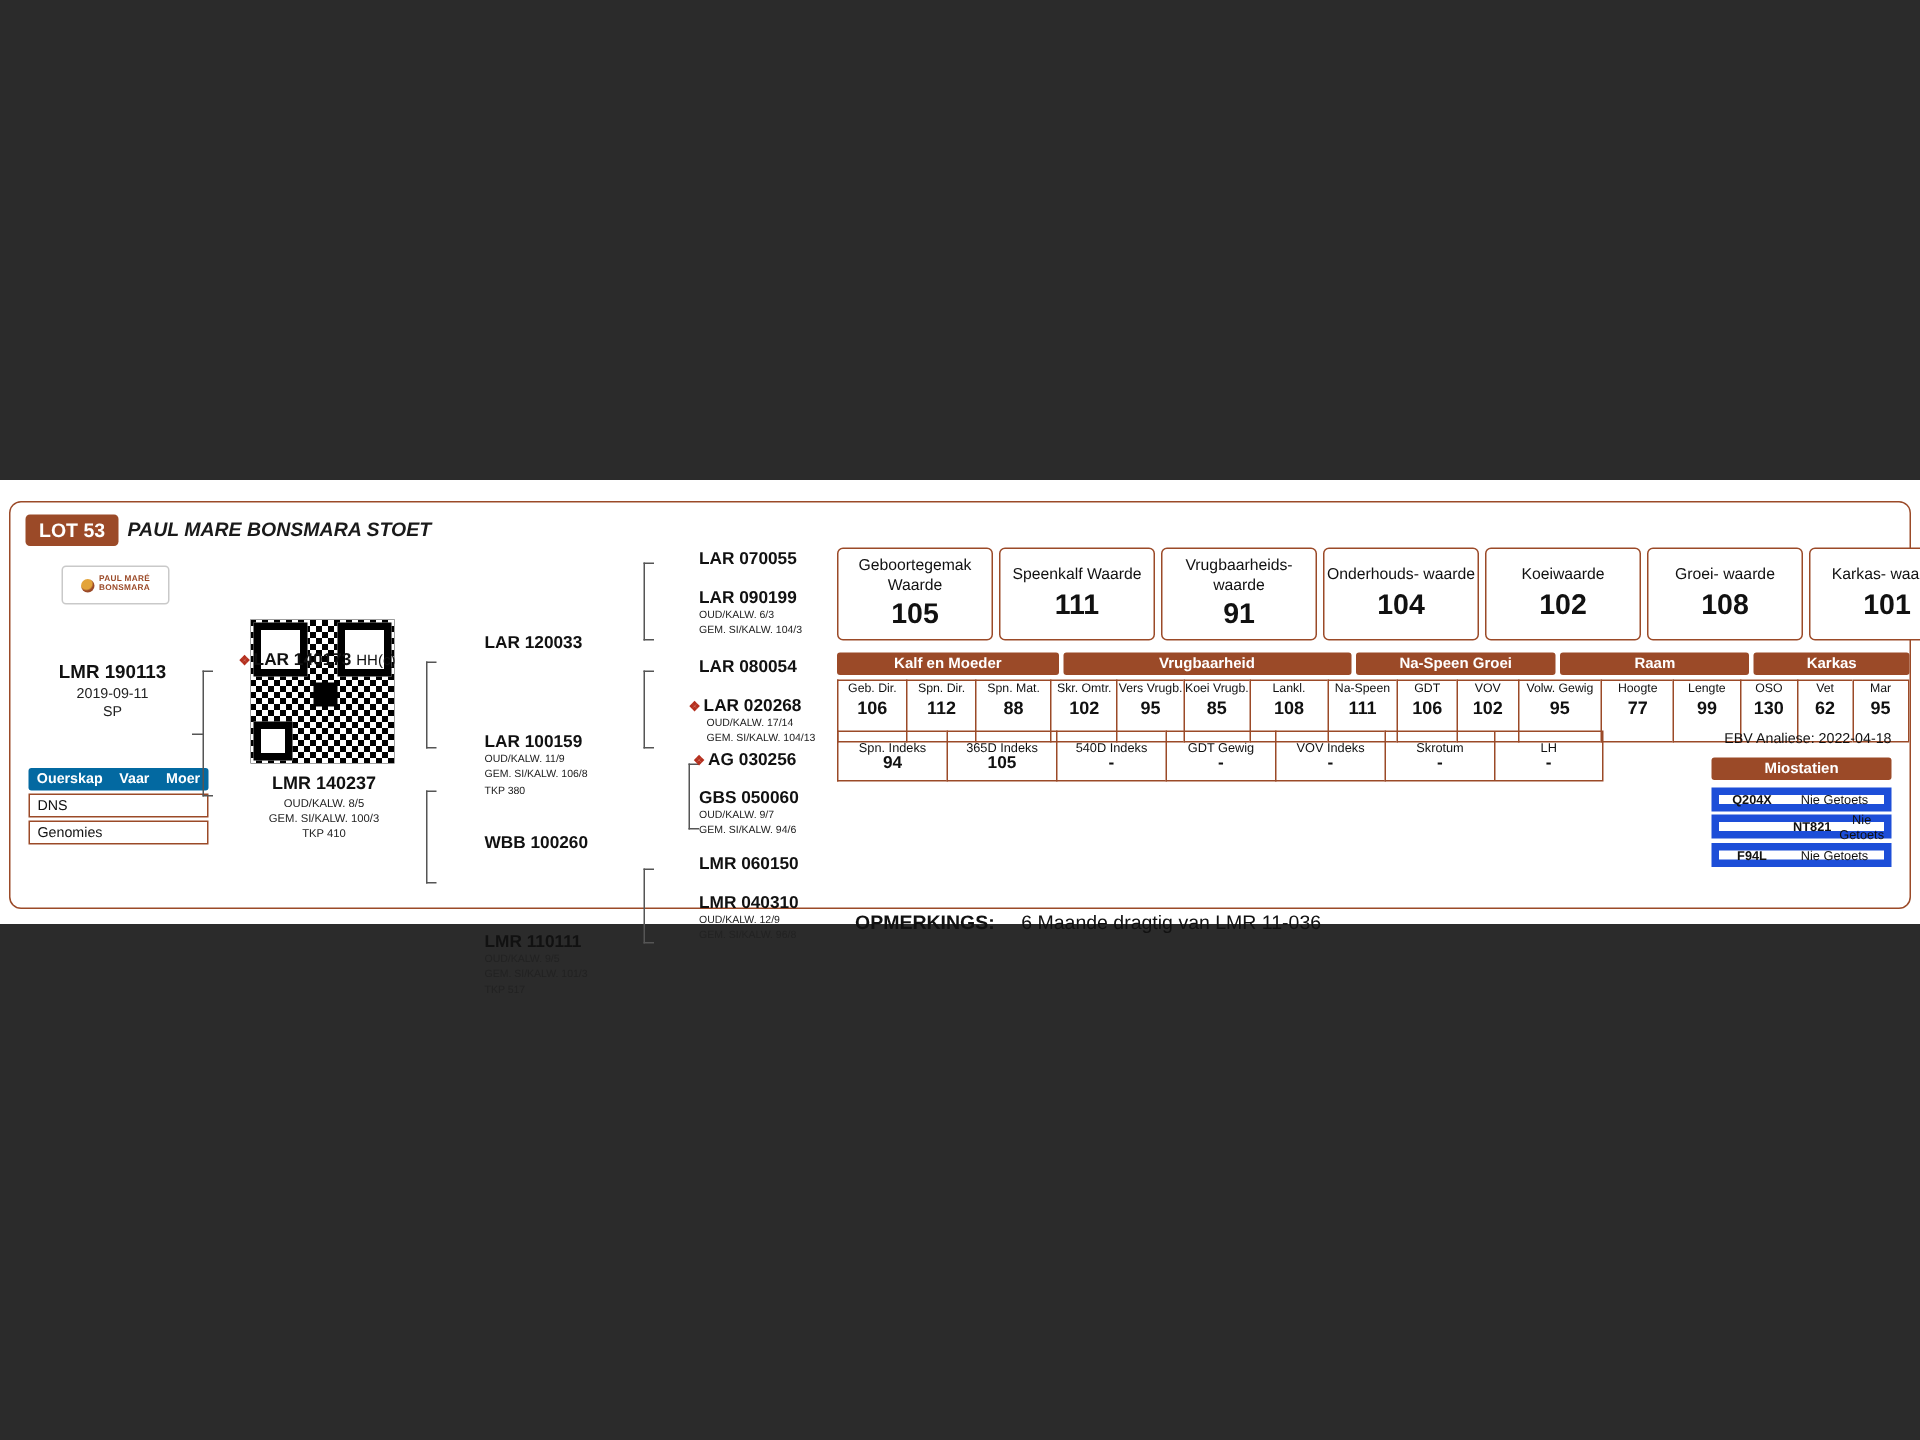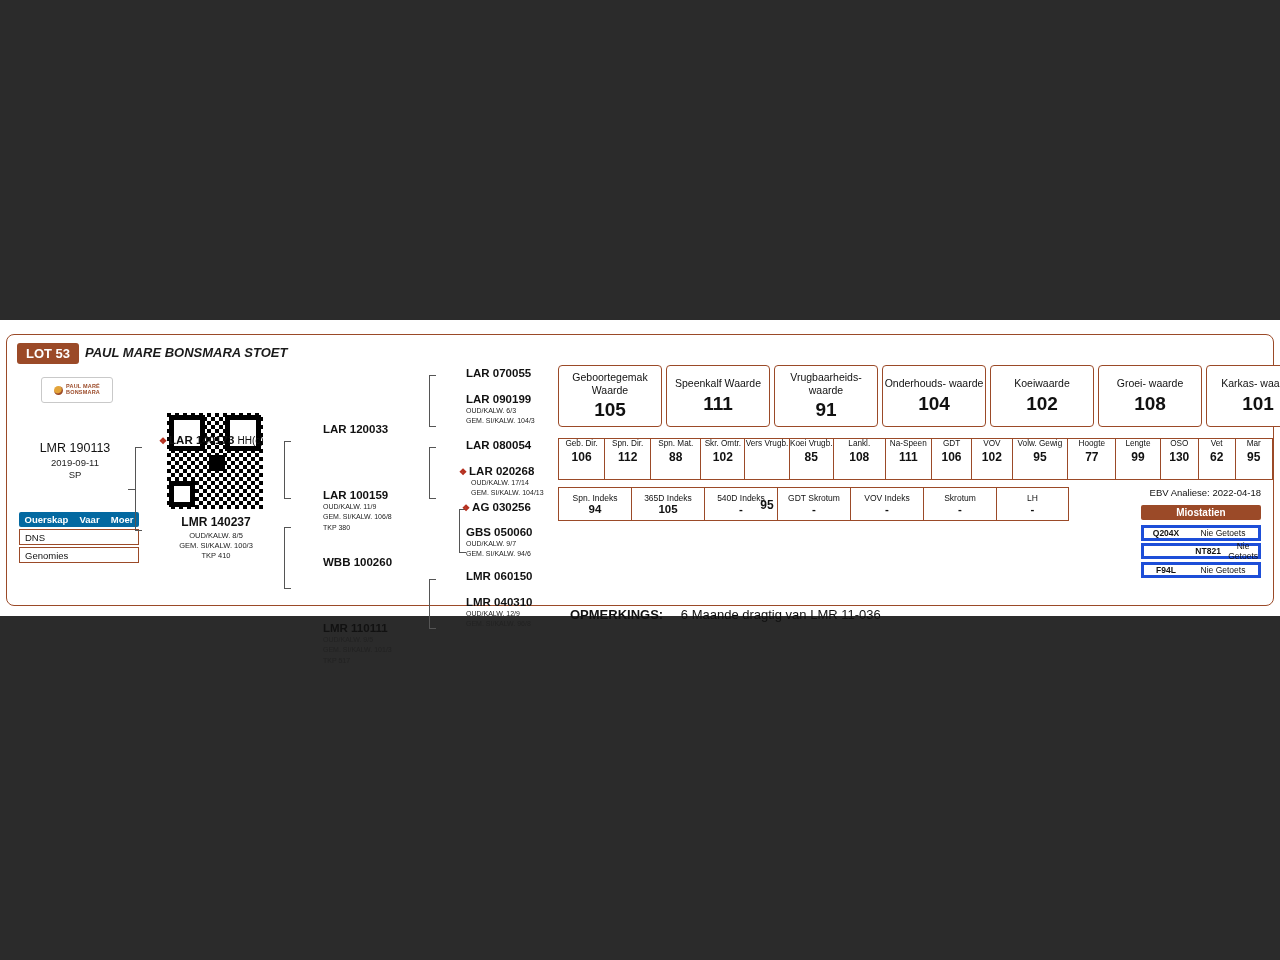--- a/index.html
+++ b/index.html
@@ -47,21 +47,21 @@
     width:72px; height:26px; border:1px solid #c9c9c9; border-radius:3px;
     display:flex; align-items:center; justify-content:center; gap:3px;
     background:#fff;
   }
   .logo-dot { width:9px; height:9px; border-radius:50%;
     background:radial-gradient(circle at 40% 35%, #e3a43a 0 45%, #9b4a28 60% 100%); }
   .logo-text { font-size:5.5px; font-weight:bold; color:#9b4a28; line-height:1.05; letter-spacing:.2px;}
 
   .animal-id {
     position:absolute; left:8px; top:106px; width:120px;
-    text-align:center; font-size:12.5px; font-weight:normal; color:#111;
+    text-align:center; font-size:12.5px; font-weight:bold; color:#111;
   }
   .animal-sub {
     position:absolute; left:8px; top:122px; width:120px;
     text-align:center; font-size:9.5px; color:#222; line-height:1.25;
   }
 
   .ped-head {
     position:absolute; left:12px; top:177px; width:120px; height:15px;
     background:#0369a1; color:#fff; font-size:9.5px; font-weight:bold;
     display:flex; align-items:center; justify-content:space-around;
@@ -167,21 +167,21 @@
   .ebv-date {
     position:absolute; right:12px; top:152px; font-size:9.5px; color:#111;
   }
   .mio-head {
     position:absolute; right:12px; top:170px; width:120px; height:15px;
     background:#9b4a28; color:#fff; font-size:10px; font-weight:bold;
     display:flex; align-items:center; justify-content:center; border-radius:2px;
   }
   .mio-row {
     position:absolute; right:12px; width:120px; height:16px;
-    border:3px solid #1d4ed8; background:#fff;
+    border:5px solid #1d4ed8; background:#fff;
     display:flex; align-items:center; font-size:8.5px; color:#111;
   }
   .mio-row span.k { width:44px; text-align:center; font-weight:bold; }
   .mio-row span.v { flex:1; text-align:center; }
   .mio-row.m1 { top:190px; }
   .mio-row.m2 { top:208px;padding-left:44px; }
   .mio-row.m3 { top:227px; }
 
   
   .remarks {
@@ -331,38 +331,45 @@
           <div class="lbl">Groei- waarde</div>
           <div class="val">108</div>
         </div>
         <div class="idx">
           <div class="lbl">Karkas- waarde</div>
           <div class="val">101</div>
         </div>
       </div>
 
     <div class="tt">
+      <div class="tt-head" id="tt-head">
+          <div style="width: 148px;">Kalf en Moeder</div>
+          <div style="width: 192px;">Vrugbaarheid</div>
+          <div style="width: 134px;">Na-Speen Groei</div>
+          <div style="width: 126px;">Raam</div>
+          <div style="width: 104px;">Karkas</div>
+        </div>
       <div class="tt-body" id="tt-body">
           <div class="tt-cell" style="width: 48px;">
             <div class="n">Geb. Dir.</div>
             <div class="v">106</div>
           </div>
           <div class="tt-cell" style="width: 48px;">
             <div class="n">Spn. Dir.</div>
             <div class="v">112</div>
           </div>
           <div class="tt-cell" style="width: 52px;">
             <div class="n">Spn. Mat.</div>
             <div class="v">88</div>
           </div>
           <div class="tt-cell" style="width: 46px;">
             <div class="n">Skr. Omtr.</div>
             <div class="v">102</div>
           </div>
-          <div class="tt-cell" style="width: 46px; gap: 48px;">
+          <div class="tt-cell" style="width: 46px;">
             <div class="n">Vers Vrugb.</div>
             <div class="v">95</div>
           </div>
           <div class="tt-cell" style="width: 46px;">
             <div class="n">Koei Vrugb.</div>
             <div class="v">85</div>
           </div>
           <div class="tt-cell" style="width: 54px;">
             <div class="n">Lankl.</div>
             <div class="v">108</div>
@@ -413,21 +420,21 @@
         </div>
         <div class="c">
           <div class="n">365D Indeks</div>
           <div class="v">105</div>
         </div>
         <div class="c">
           <div class="n">540D Indeks</div>
           <div class="v">-</div>
         </div>
         <div class="c">
-          <div class="n">GDT Skrotum</div>
+          <div class="n">GDT Gewig</div>
           <div class="v">-</div>
         </div>
         <div class="c">
           <div class="n">VOV Indeks</div>
           <div class="v">-</div>
         </div>
         <div class="c">
           <div class="n">Skrotum</div>
           <div class="v">-</div>
         </div>

